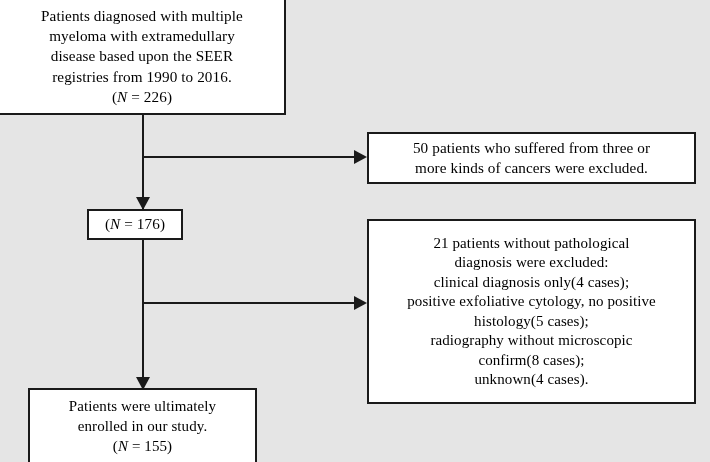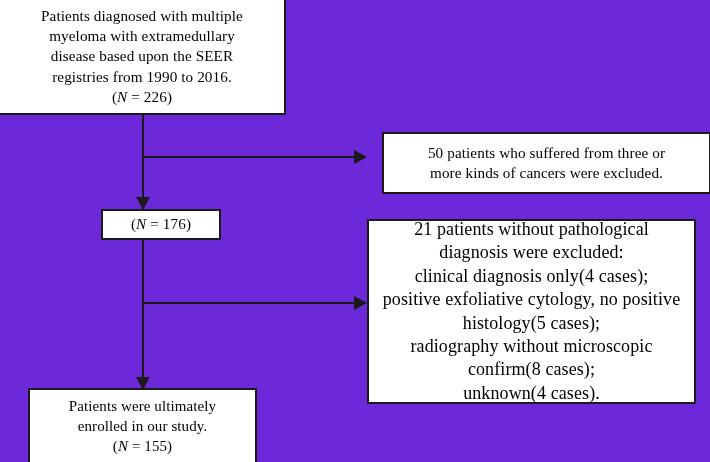--- a/index.html
+++ b/index.html
@@ -5,21 +5,21 @@
 <style>
   html, body {
     margin: 0;
     padding: 0;
     background: #ffffff;
   }
   #canvas {
     position: relative;
     width: 710px;
     height: 462px;
-    background: #6d28d9;
+    background: #e5e5e5;
     font-family: "Liberation Serif", "DejaVu Serif", serif;
     color: #000000;
     overflow: hidden;
   }
   .box {
     position: absolute;
     box-sizing: border-box;
     border: 2px solid #1a1a1a;
     background: #ffffff;
     display: flex;
@@ -34,28 +34,28 @@
     box-sizing: border-box;
     font-size: 15.5px;
     line-height: 1.30;
     white-space: pre-line;
     letter-spacing: 0.1px;
   }
   
   #box-source   { left: -2px; top: -2px;  width: 288px; height: 117px; }
   #box-source .txt { font-size: 15.2px; line-height: 1.32; }
 
-  #box-excl1    { left: 382px; top: 132px; width: 329px; height: 62px; }
+  #box-excl1    { left: 367px; top: 132px; width: 329px; height: 52px; }
   #box-excl1 .txt { font-size: 15.2px; line-height: 1.34; }
 
-  #box-n176     { left: 101px;  top: 209px; width: 120px; height: 31px; }
+  #box-n176     { left: 87px;  top: 209px; width: 96px; height: 31px; }
   #box-n176 .txt { font-size: 15.2px; line-height: 1.1; }
 
   #box-excl2    { left: 367px; top: 219px; width: 329px; height: 185px; }
-  #box-excl2 .txt { font-size: 18px; line-height: 1.30; }
+  #box-excl2 .txt { font-size: 15px; line-height: 1.30; }
 
   #box-final    { left: 28px;  top: 388px; width: 229px; height: 78px; }
   #box-final .txt { font-size: 15px; line-height: 1.32; }
 
   
   .ln {
     position: absolute;
     background: #1a1a1a;
   }
   .ln-v { width: 2px; }

